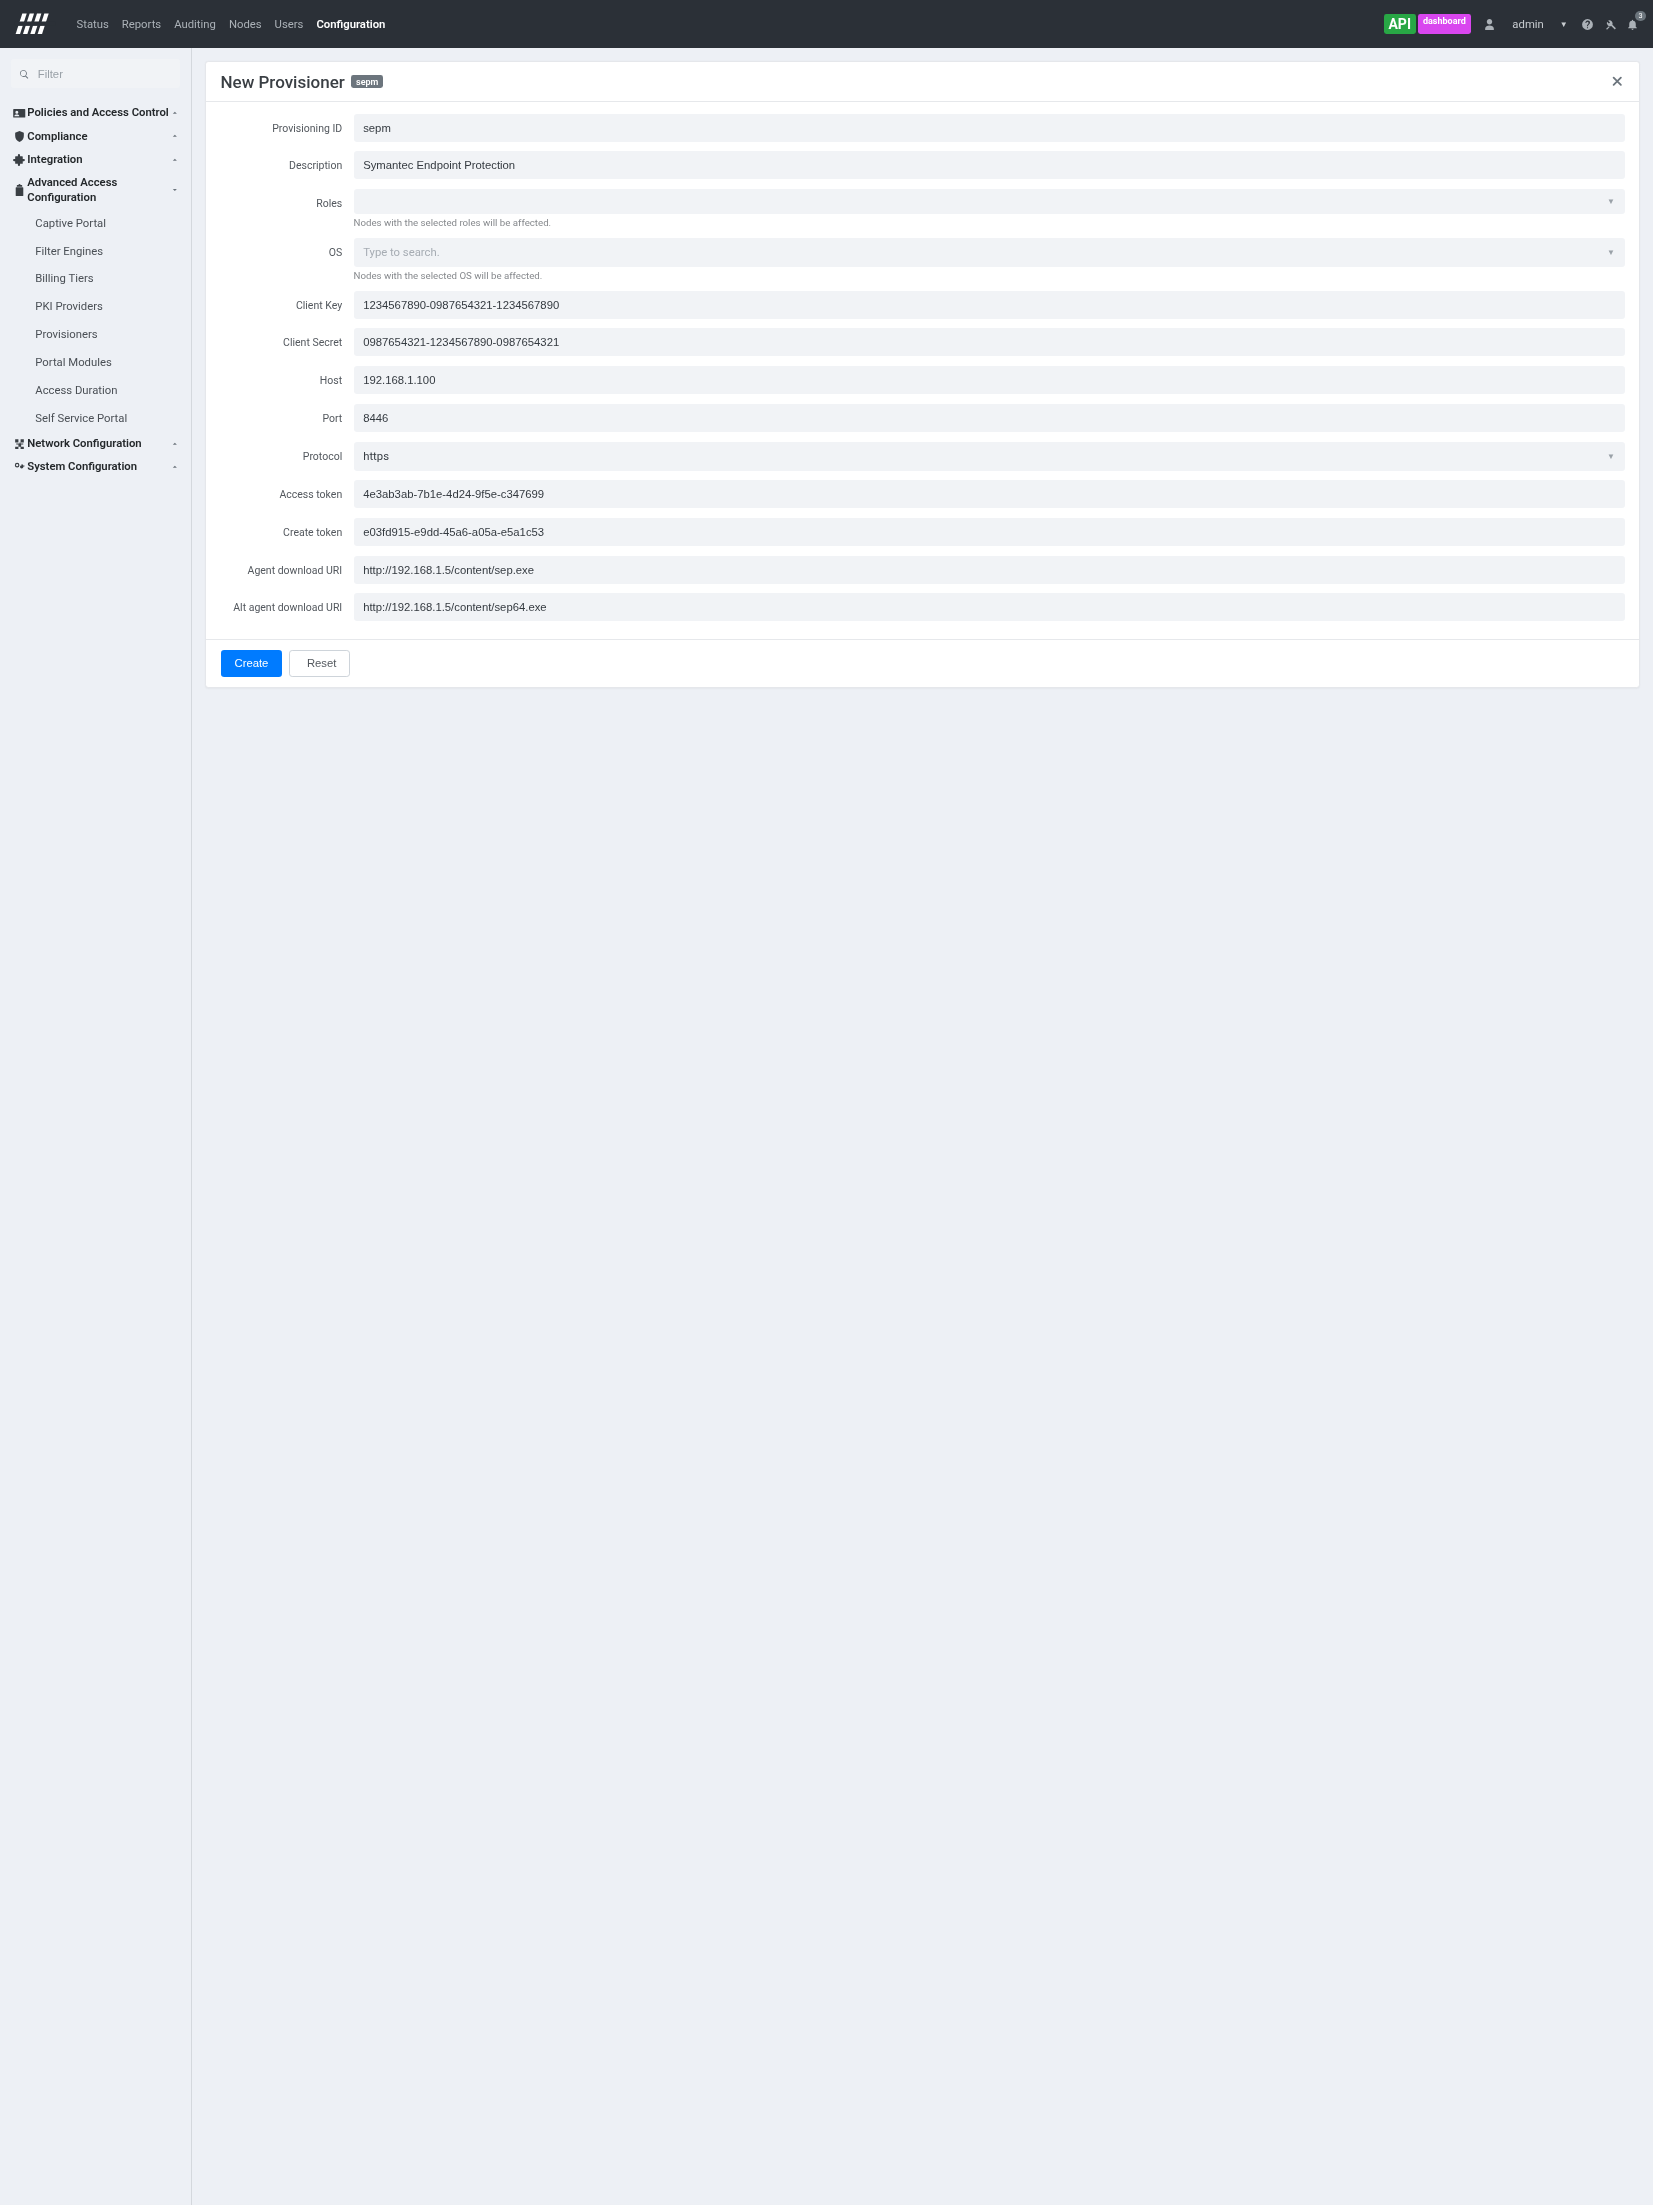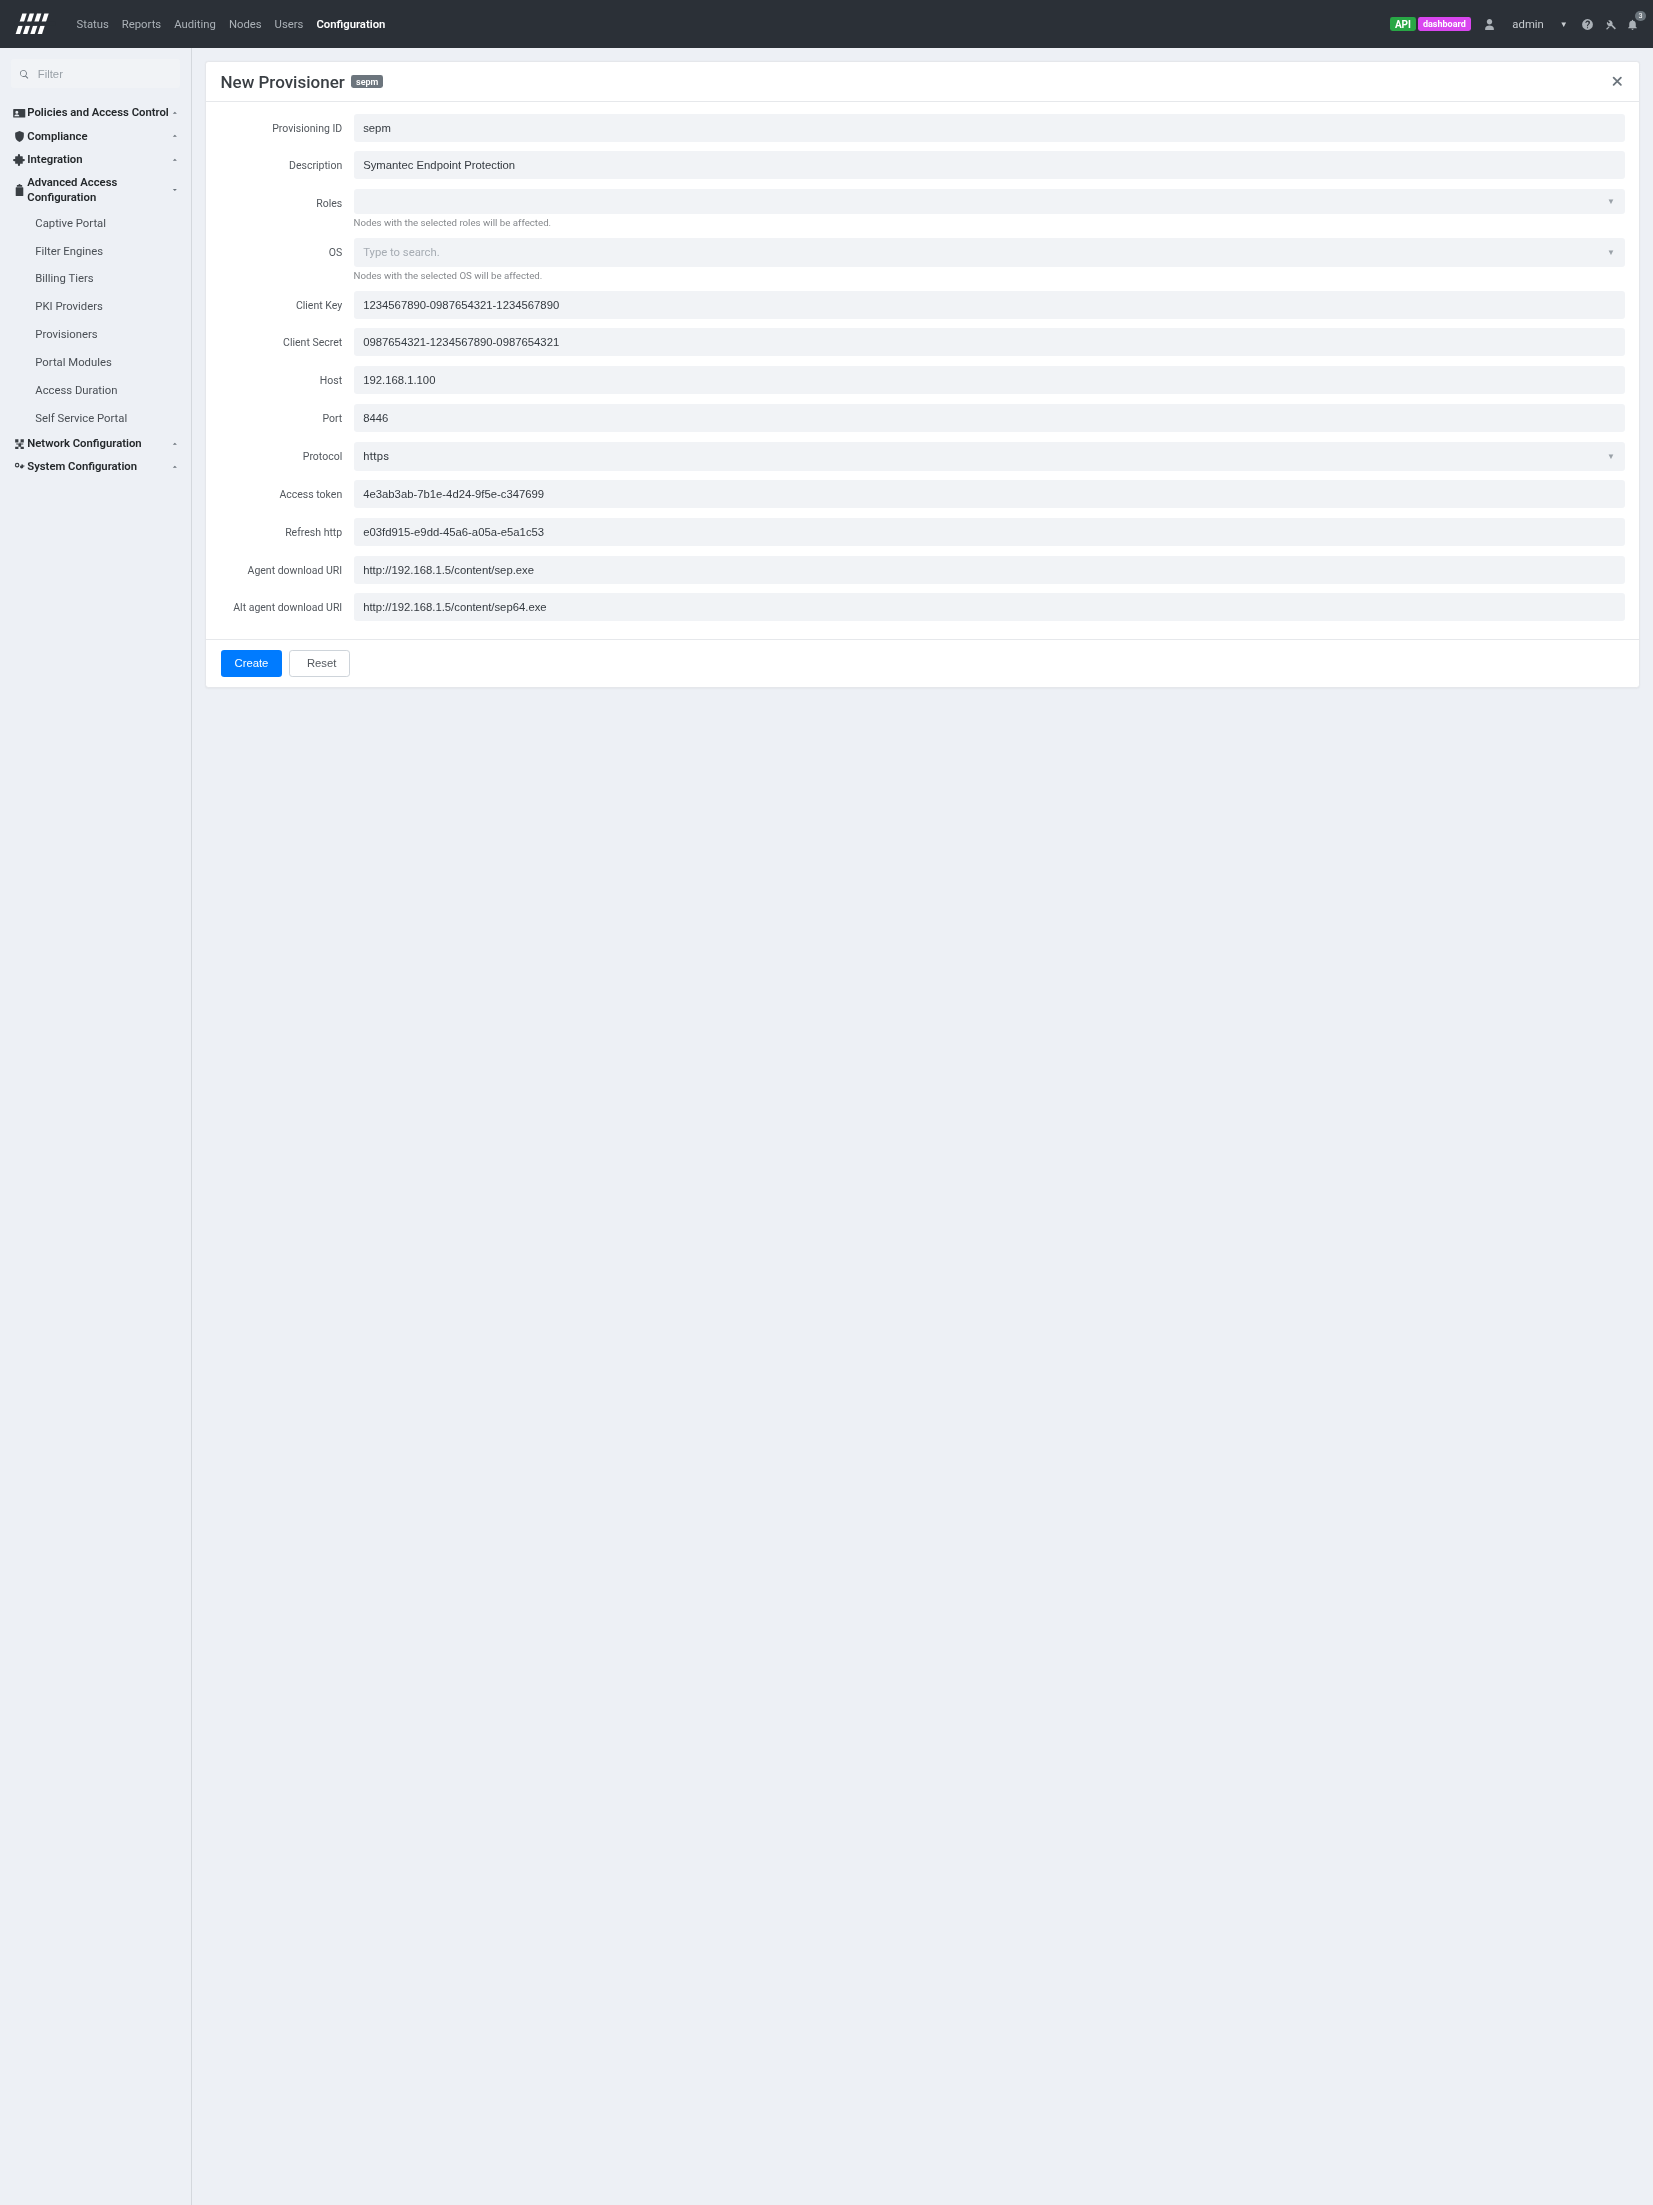--- a/index.html
+++ b/index.html
@@ -30,21 +30,21 @@
     padding: 6.5px 6.5px;
     color: #abb1b7;
     cursor: pointer;
   }
   .nav-tabs .tab.active { color: #fff; font-weight: 600; }
   .nav-spacer { flex: 1; }
   .nav-right { display: flex; align-items: center; gap: 8px; }
   .badge-api {
     background: #28a745;
     color: #fff;
-    font-size: 10px;
+    font-size: 14px;
     font-weight: 700;
     border-radius: 2.4px;
     padding: 1.6px 4.8px;
   }
   .badge-dash {
     background: #d946ef;
     color: #fff;
     font-size: 9px;
     font-weight: 700;
     border-radius: 2.4px;
@@ -458,21 +458,21 @@
             </div>
           </div>
         </div>
 
         <div class="form-row">
           <div class="form-label">Access token</div>
           <div class="form-field"><input class="input" value="4e3ab3ab-7b1e-4d24-9f5e-c347699" style=""></div>
         </div>
 
         <div class="form-row">
-          <div class="form-label">Refresh http</div>
+          <div class="form-label">Create token</div>
           <div class="form-field"><input class="input" value="e03fd915-e9dd-45a6-a05a-e5a1c53" style=""></div>
         </div>
 
         <div class="form-row">
           <div class="form-label">Agent download URI</div>
           <div class="form-field"><input class="input" value="http://192.168.1.5/content/sep.exe" style=""></div>
         </div>
 
         <div class="form-row" style="margin-bottom:0;">
           <div class="form-label">Alt agent download URI</div>

